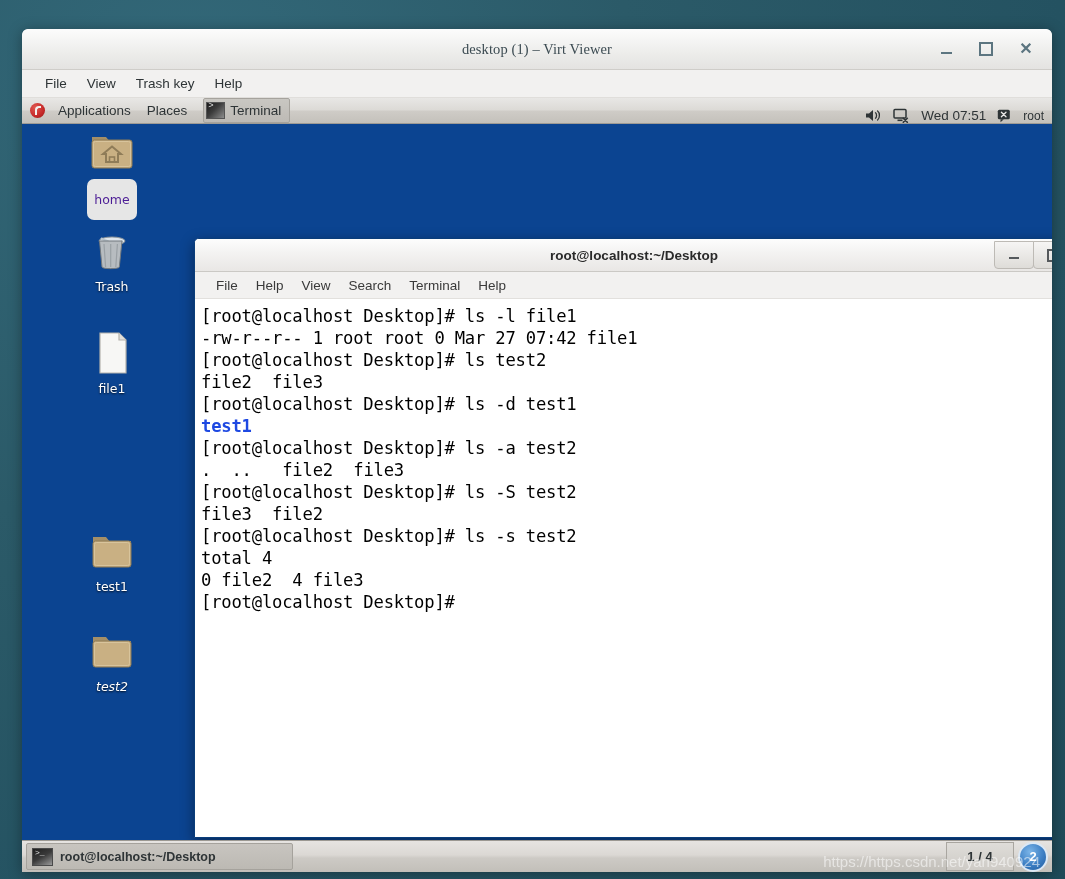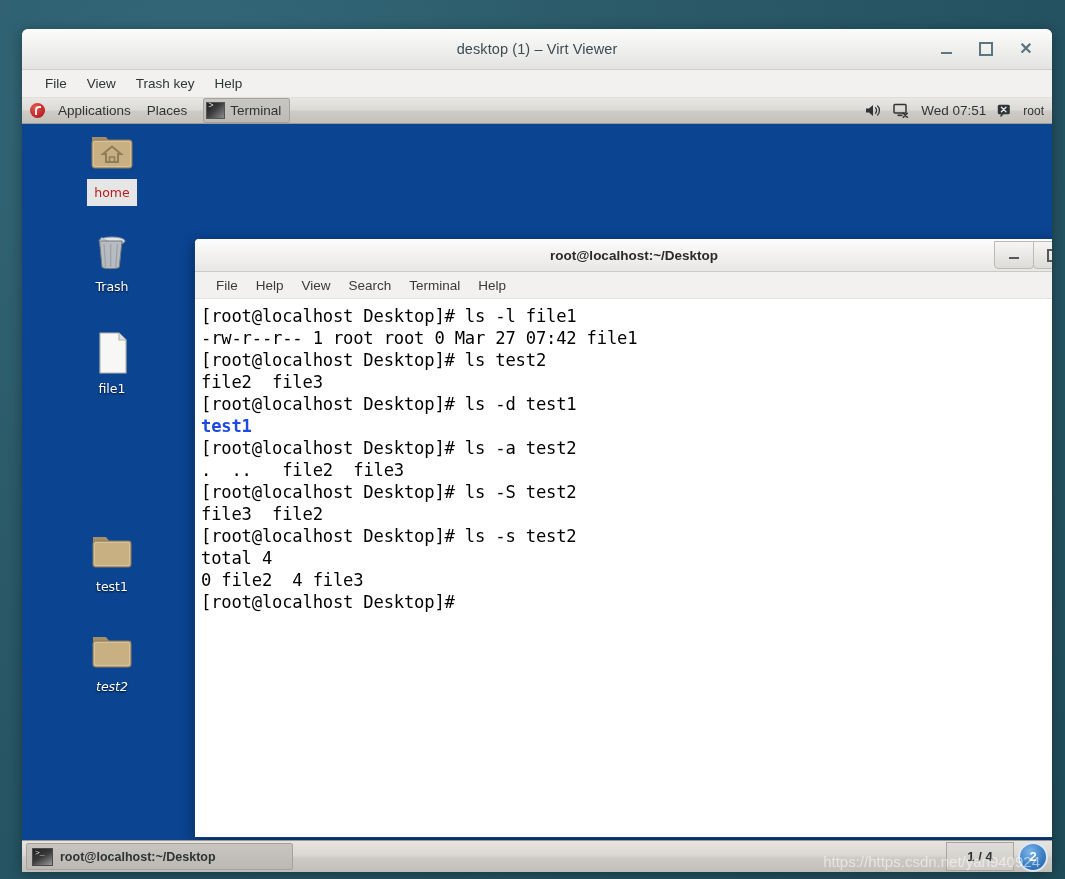--- a/index.html
+++ b/index.html
@@ -32,20 +32,21 @@
   .vv-titlebar {
     height: 40px;
     flex: 0 0 40px;
     background: linear-gradient(to bottom, #fcfcfc 0%, #eeeeec 55%, #e4e3e1 100%);
     border-bottom: 1px solid #cfcdc9;
     position: relative;
     display: flex;
     align-items: center;
     justify-content: center;
     border-radius: 6px 6px 0 0;
+    font-family: Liberation Serif, serif;
   }
   .vv-title {
     font-size: 14.5px;
     color: #3c4b52;
     letter-spacing: 0.1px;
   }
   .vv-winbtns {
     position: absolute;
     right: 16px;
     top: 0;
@@ -179,21 +180,21 @@
   .panel-winitem-label {
     font-size: 13.5px;
     color: #2e3436;
   }
   .panel-right {
     position: absolute;
     right: 8px;
     top: 0;
     height: 25px;
     display: flex;
-    align-items: center;
+    align-items: flex-end;
     gap: 11px;
   }
   .pr-icon {
     display: flex;
     align-items: center;
     justify-content: center;
     cursor: default;
   }
   .clock-text {
     font-size: 13.5px;
@@ -224,24 +225,24 @@
   }
   .desk-icon-label {
     font-size: 12.5px;
     color: #ffffff;
     margin-top: 6px;
     text-shadow: 0 1px 2px rgba(0,0,0,0.8);
     font-family: "DejaVu Sans", sans-serif;
   }
   .desk-icon-label.selected {
     background: #e6e6e6;
-    color: #b91c1c;
+    color: #4c1d95;
     text-shadow: none;
-    border-radius: 0;
-    padding: 6px 7px;
+    border-radius: 7px;
+    padding: 13px 7px;
   }
 
   
   .term-window {
     position: absolute;
     left: 172px;
     top: 140px;
     width: 878px;
     height: 598px;
     background: #ffffff;

